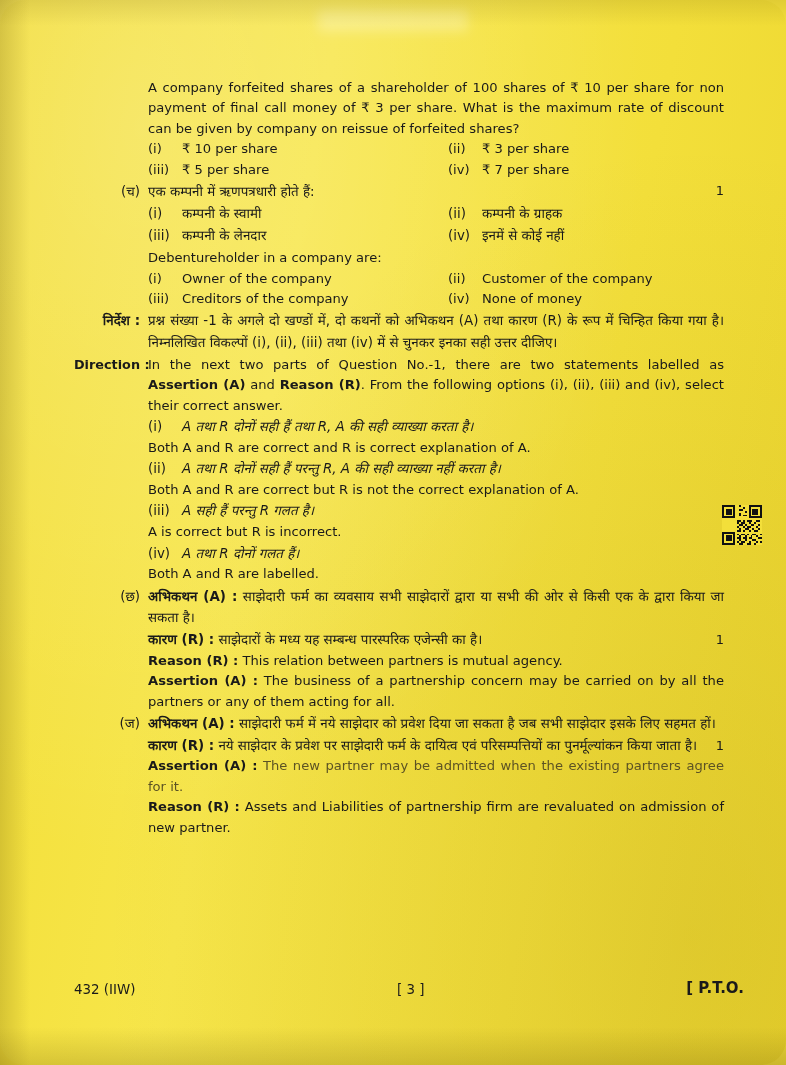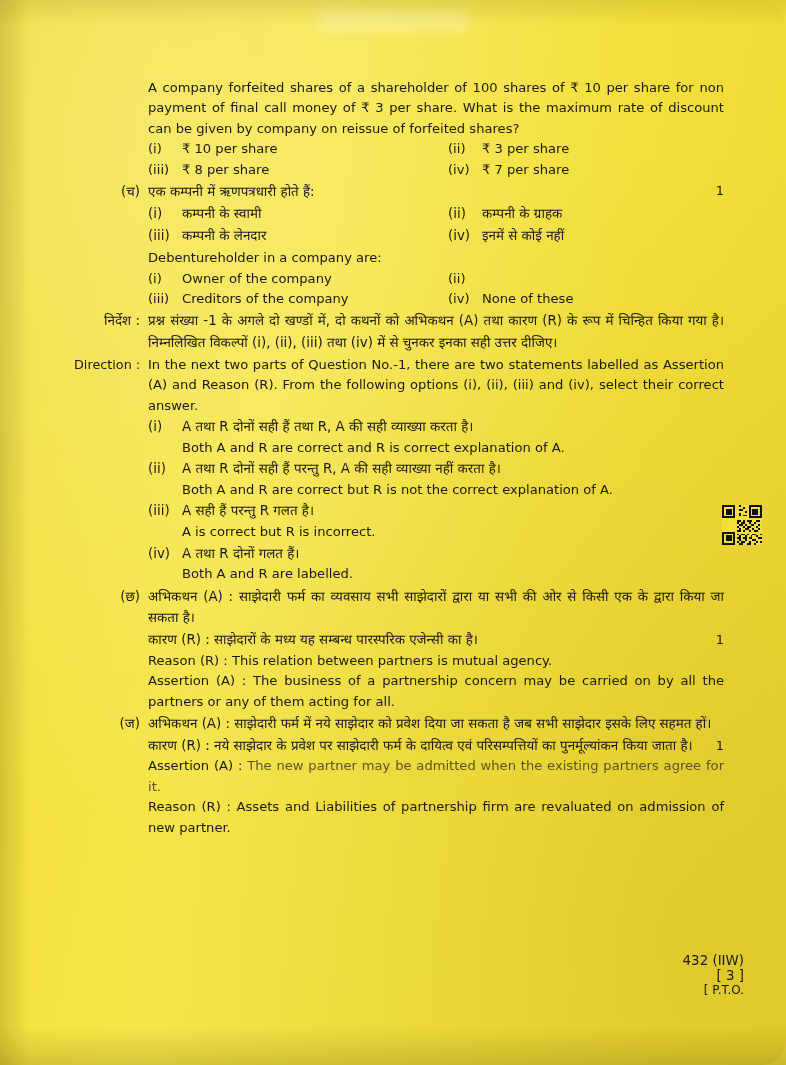--- a/index.html
+++ b/index.html
@@ -66,21 +66,21 @@
     position: relative;
   }
   .para {
     text-align: justify;
   }
   .hindi {
     font-family: "DejaVu Sans", sans-serif;
     font-size: 13.4px;
     line-height: 1.62;
   }
-  b, .b { font-weight: normal; }
+  b, .b { font-weight: bold; }
 
   
   .opts {
     display: flex;
     width: 100%;
   }
   .opt {
     display: flex;
     align-items: flex-start;
   }
@@ -92,23 +92,22 @@
   .opt.col2 { flex: 1 1 auto; }
 
   .single-opt {
     display: flex;
     align-items: flex-start;
   }
   .single-opt .num {
     width: 34px;
     flex: 0 0 34px;
   }
-  .single-opt .txt { flex: 1 1 auto; }
+  .single-opt .txt { flex: 1 1 auto; font-style: italic; }
   .indent-sub {
-    margin-left: 34px;
   }
   .mk {
     float: right;
     font-size: 13px;
     margin-left: 10px;
   }
   .spacer-xs { height: 2px; }
 
   
   .qr {
@@ -122,25 +121,24 @@
 
   
   .footer {
     position: absolute;
     left: 74px;
     right: 42px;
     bottom: 68px;
     display: flex;
     align-items: flex-end;
     font-size: 13px;
-    flex-direction: column;
   }
   .footer .left { flex: 0 0 auto; font-size: 13.4px; }
   .footer .center { flex: 1 1 auto; text-align: center; font-size: 13.4px; }
-  .footer .right { flex: 0 0 auto; font-weight: normal; font-size: 12px; }
+  .footer .right { flex: 0 0 auto; font-weight: bold; font-size: 15px; }
 
   .faded { color: #5c5324; }
 
   .edge-shadow-left {
     position: absolute;
     left: 0; top: 0; bottom: 0; width: 30px;
     background: linear-gradient(90deg, rgba(90,72,0,0.20), rgba(0,0,0,0));
     pointer-events: none;
   }
   .edge-shadow-bottom {
@@ -255,21 +253,21 @@
             <span>₹ 10 per share</span>
           </div>
           <div class="opt col2">
             <span class="num">(ii)</span>
             <span>₹ 3 per share</span>
           </div>
         </div>
         <div class="opts">
           <div class="opt col1">
             <span class="num">(iii)</span>
-            <span>₹ 8 per share</span>
+            <span>₹ 5 per share</span>
           </div>
           <div class="opt col2">
             <span class="num">(iv)</span>
             <span>₹ 7 per share</span>
           </div>
         </div>
       </div>
     </div>
 
     <div class="row">
@@ -301,30 +299,31 @@
         </div>
         <div class="spacer-xs"></div>
         <div>Debentureholder in a company are:</div>
         <div class="opts">
           <div class="opt col1">
             <span class="num">(i)</span>
             <span>Owner of the company</span>
           </div>
           <div class="opt col2">
             <span class="num">(ii)</span>
+            <span>Customer of the company</span>
           </div>
         </div>
         <div class="opts">
           <div class="opt col1">
             <span class="num">(iii)</span>
             <span>Creditors of the company</span>
           </div>
           <div class="opt col2">
             <span class="num">(iv)</span>
-            <span>None of these</span>
+            <span>None of money</span>
           </div>
         </div>
       </div>
     </div>
 
     <div class="row">
       <div class="gutter hindi b">निर्देश :</div>
       <div class="body">
         <div class="para hindi">प्रश्न संख्या -1 के अगले दो खण्डों में, दो कथनों को अभिकथन (A) तथा कारण (R) के रूप में चिन्हित किया गया है। निम्नलिखित विकल्पों (i), (ii), (iii) तथा (iv) में से चुनकर इनका सही उत्तर दीजिए।</div>
       </div>

